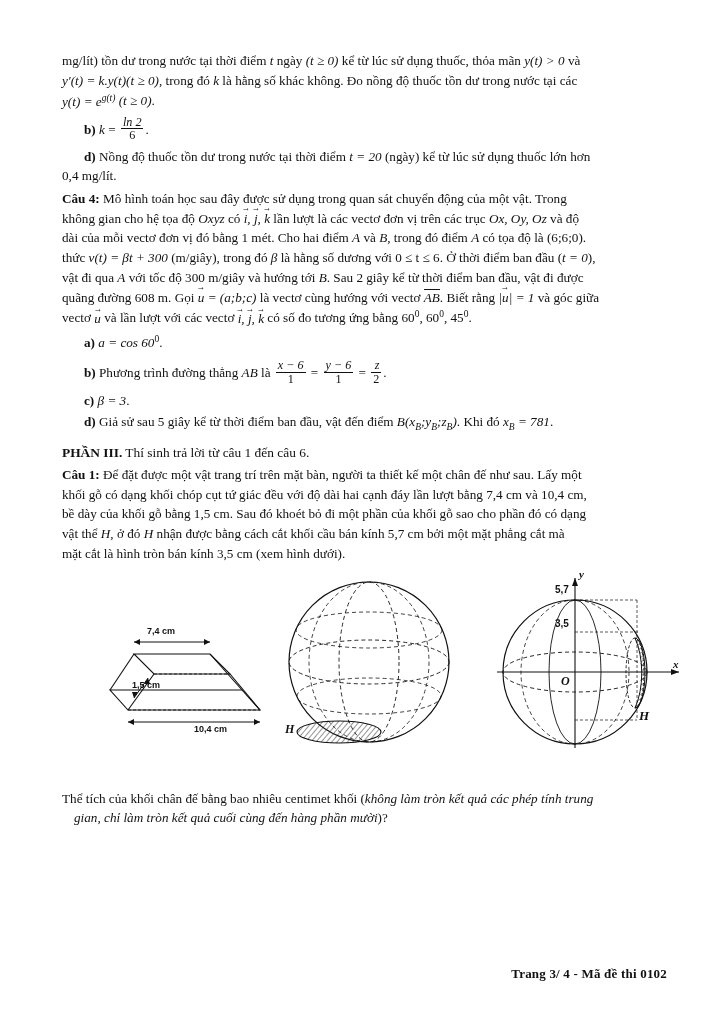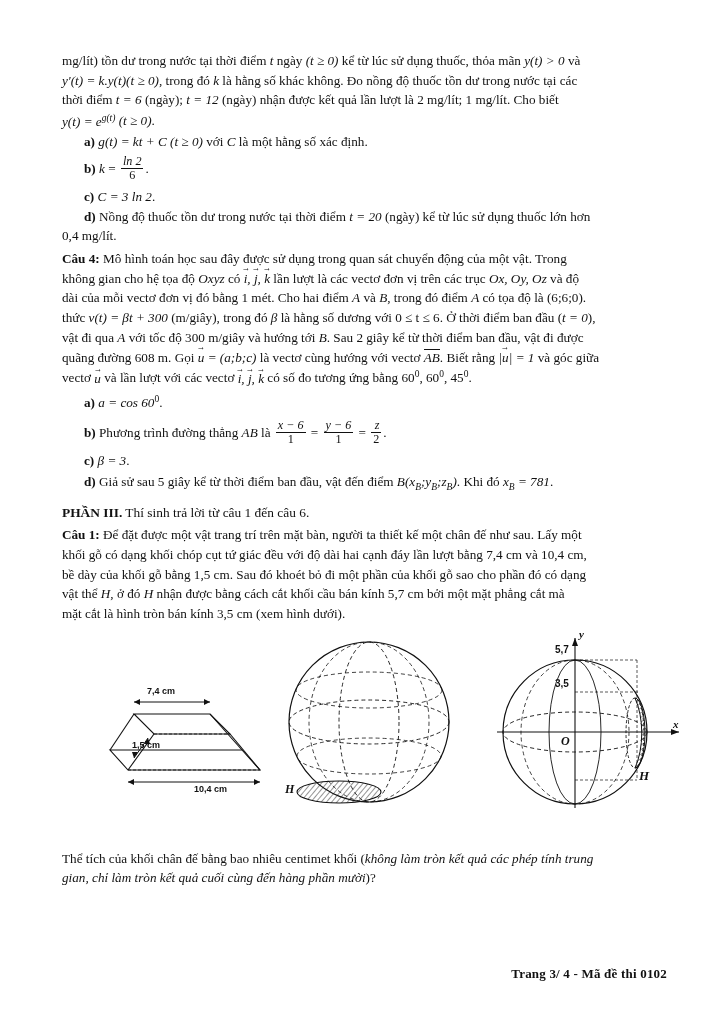--- a/index.html
+++ b/index.html
@@ -136,41 +136,30 @@
 
 <div class="page">
 
   <div class="para">
     <span>mg/lít) tồn dư trong nước tại thời điểm </span><span class="mi">t</span><span> ngày </span><span class="mi">(t ≥ 0)</span><span> kể từ lúc sử dụng thuốc, thỏa mãn </span><span class="mi">y(t) &gt; 0</span><span> và</span>
   </div>
   <div class="para">
     <span class="mi">y'(t) = k.y(t)</span><span class="mi">(t ≥ 0)</span><span>, trong đó </span><span class="mi">k</span><span> là hằng số khác không. Đo nồng độ thuốc tồn dư trong nước tại các</span>
   </div>
   <div class="para">
-    <span>thời điểm </span><span class="mi">t = 6</span><span> (ngày); </span><span class="mi">t = 12</span><span> (ngày) nhận được kết quả lần lượt là 2 mg/lít; 1 mg/lít. Cho biết</span>
-  </div>
-  <div class="para">
     <span class="mi"><i>y</i>(<i>t</i>) = <i>e</i><sup><i>g</i>(<i>t</i>)</sup></span>
     <span class="mi">(t ≥ 0)</span><span>.</span>
   </div>
 
-  <div class="choice">
-    <span class="lbl">a)</span>
-    <span class="mi"><i>g</i>(<i>t</i>) = <i>kt</i> + <i>C</i> (<i>t</i> ≥ 0)</span><span> với </span><span class="mi">C</span><span> là một hằng số xác định.</span>
-  </div>
 
   <div class="choice" style="margin-top:4px;margin-bottom:5px;">
     <span class="lbl">b)</span>
     <span class="mi">k</span><span> = </span><span class="frac"><span class="num mi">ln 2</span><span class="den">6</span></span><span>.</span>
   </div>
 
-  <div class="choice">
-    <span class="lbl">c)</span>
-    <span class="mi">C = 3 ln 2</span><span>.</span>
-  </div>
 
   <div class="choice">
     <span class="lbl">d)</span>
     <span>Nồng độ thuốc tồn dư trong nước tại thời điểm </span><span class="mi">t = 20</span><span> (ngày) kể từ lúc sử dụng thuốc lớn hơn</span>
   </div>
   <div class="para">
     <span>0,4 mg/lít.</span>
   </div>
 
   <div class="para" style="margin-top:4px;">
@@ -324,19 +313,19 @@
       <div class="small-lbl" style="position:absolute;left:68px;top:14px;font-size:10px;">5,7</div>
       <div class="small-lbl" style="position:absolute;left:68px;top:48px;font-size:10px;">3,5</div>
       <div class="small-lbl" style="position:absolute;left:152px;top:138px;font-family:'Liberation Serif',serif;font-style:italic;font-size:13px;">H</div>
     </div>
 
   </div>
 
   <div class="caption">
     <span>Thể tích của khối chân đế bằng bao nhiêu centimet khối (</span><i>không làm tròn kết quả các phép tính trung</i>
   </div>
-  <div class="caption" style="margin-top:0;">
+  <div class="caption" style="margin-top:0;margin-left:12px;">
     <i>gian, chỉ làm tròn kết quả cuối cùng đến hàng phần mười</i><span>)?</span>
   </div>
 
   <div class="footer">Trang 3/ 4 - Mã đề thi 0102</div>
 
 </div>
 
 </body></html>

